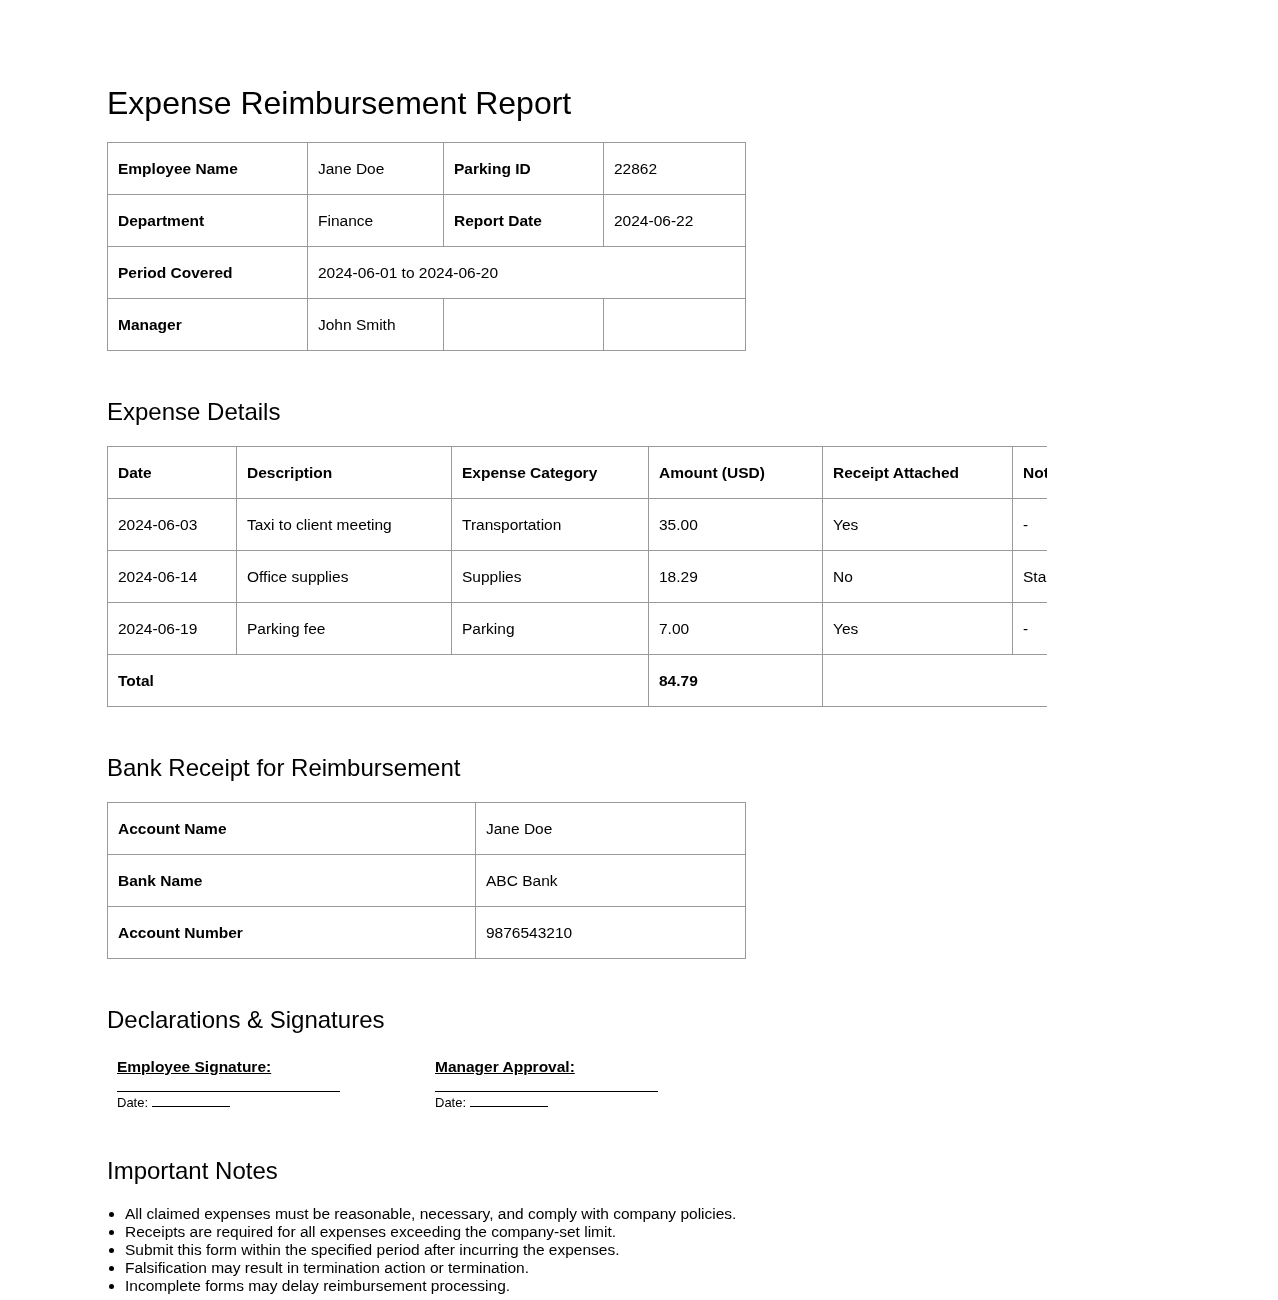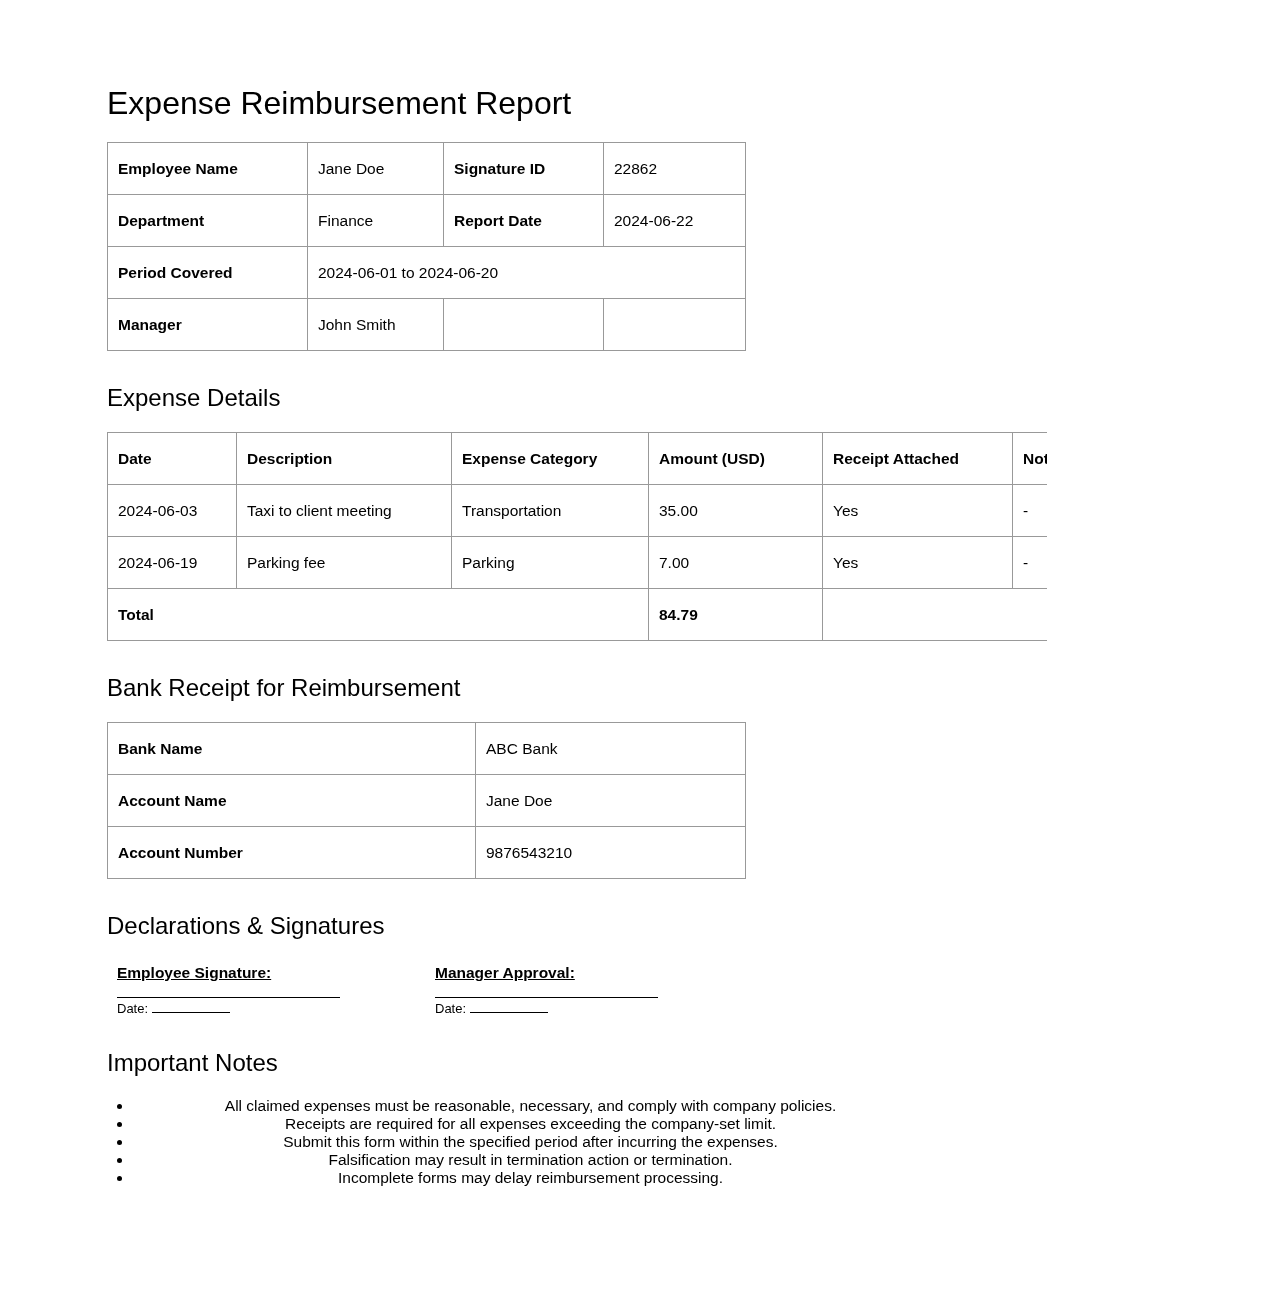--- a/index.html
+++ b/index.html
@@ -19,21 +19,21 @@
   h1 {
     font-size: 32px;
     font-weight: 400;
     line-height: 37px;
     margin: 0 0 20px 0;
   }
   h2 {
     font-size: 24px;
     font-weight: 400;
     line-height: 28px;
-    margin: 33px 0 20px 0;
+    margin: 47px 0 20px 0;
   }
   table {
     border-collapse: collapse;
     table-layout: fixed;
   }
   td, th {
     border: 1px solid #999;
     padding: 17px 10px;
     font-size: 15.5px;
     line-height: 17px;
@@ -46,42 +46,42 @@
   .info-table, .bank-table { width: 638px; }
   .expense-table { width: 1064px; }
   
   .sig-row { display: flex; padding-top: 4px; margin-bottom: 12px; }
   .sig-col { width: 318px; padding: 0 10px; }
   .sig-label { font-weight: 700; font-size: 15.5px; line-height: 18px; text-decoration: underline; }
   .sig-line { width: 223px; height: 16px; border-bottom: 1px solid #000; }
   .sig-date { font-size: 13px; line-height: 15px; margin-top: 3px; }
   .date-line { display: inline-block; width: 78px; height: 12px; border-bottom: 1px solid #000; }
   
-  ul.notes { margin: 12px; padding-left: 14px; text-align: center; }
+  ul.notes { margin: 4px; padding-left: 14px; }
   ul.notes li { font-size: 15.5px; line-height: 18px; }
 </style>
 </head>
 <body>
 
 <div class="page">
 
   <h1>Expense Reimbursement Report</h1>
 
   <table class="info-table">
     <colgroup>
         <col style="width:200px">
         <col style="width:136px">
         <col style="width:160px">
         <col style="width:142px">
       </colgroup>
     <tbody>
         <tr>
       <td class="label">Employee Name</td>
       <td>Jane Doe</td>
-      <td class="label">Signature ID</td>
+      <td class="label">Parking ID</td>
       <td>22862</td>
     </tr>
     <tr>
       <td class="label">Department</td>
       <td>Finance</td>
       <td class="label">Report Date</td>
       <td>2024-06-22</td>
     </tr>
     <tr>
       <td class="label">Period Covered</td>
@@ -118,20 +118,28 @@
     </tr>
     <tr>
       <td>2024-06-03</td>
       <td>Taxi to client meeting</td>
       <td>Transportation</td>
       <td>35.00</td>
       <td>Yes</td>
       <td>-</td>
     </tr>
     <tr>
+      <td>2024-06-14</td>
+      <td>Office supplies</td>
+      <td>Supplies</td>
+      <td>18.29</td>
+      <td>No</td>
+      <td>Stapler, Pens</td>
+    </tr>
+    <tr>
       <td>2024-06-19</td>
       <td>Parking fee</td>
       <td>Parking</td>
       <td>7.00</td>
       <td>Yes</td>
       <td>-</td>
     </tr>
     <tr>
       <td colspan="3" class="bold">Total</td>
       <td class="bold">84.79</td>
@@ -142,26 +150,26 @@
 
   <h2>Bank Receipt for Reimbursement</h2>
 
   <table class="bank-table">
     <colgroup>
         <col style="width:368px">
         <col style="width:270px">
       </colgroup>
     <tbody>
         <tr>
+      <td class="label">Account Name</td>
+      <td>Jane Doe</td>
+    </tr>
+    <tr>
       <td class="label">Bank Name</td>
       <td>ABC Bank</td>
-    </tr>
-    <tr>
-      <td class="label">Account Name</td>
-      <td>Jane Doe</td>
     </tr>
     <tr>
       <td class="label">Account Number</td>
       <td>9876543210</td>
     </tr>
   </tbody>
     </table>
 
   <h2>Declarations &amp; Signatures</h2>
 

